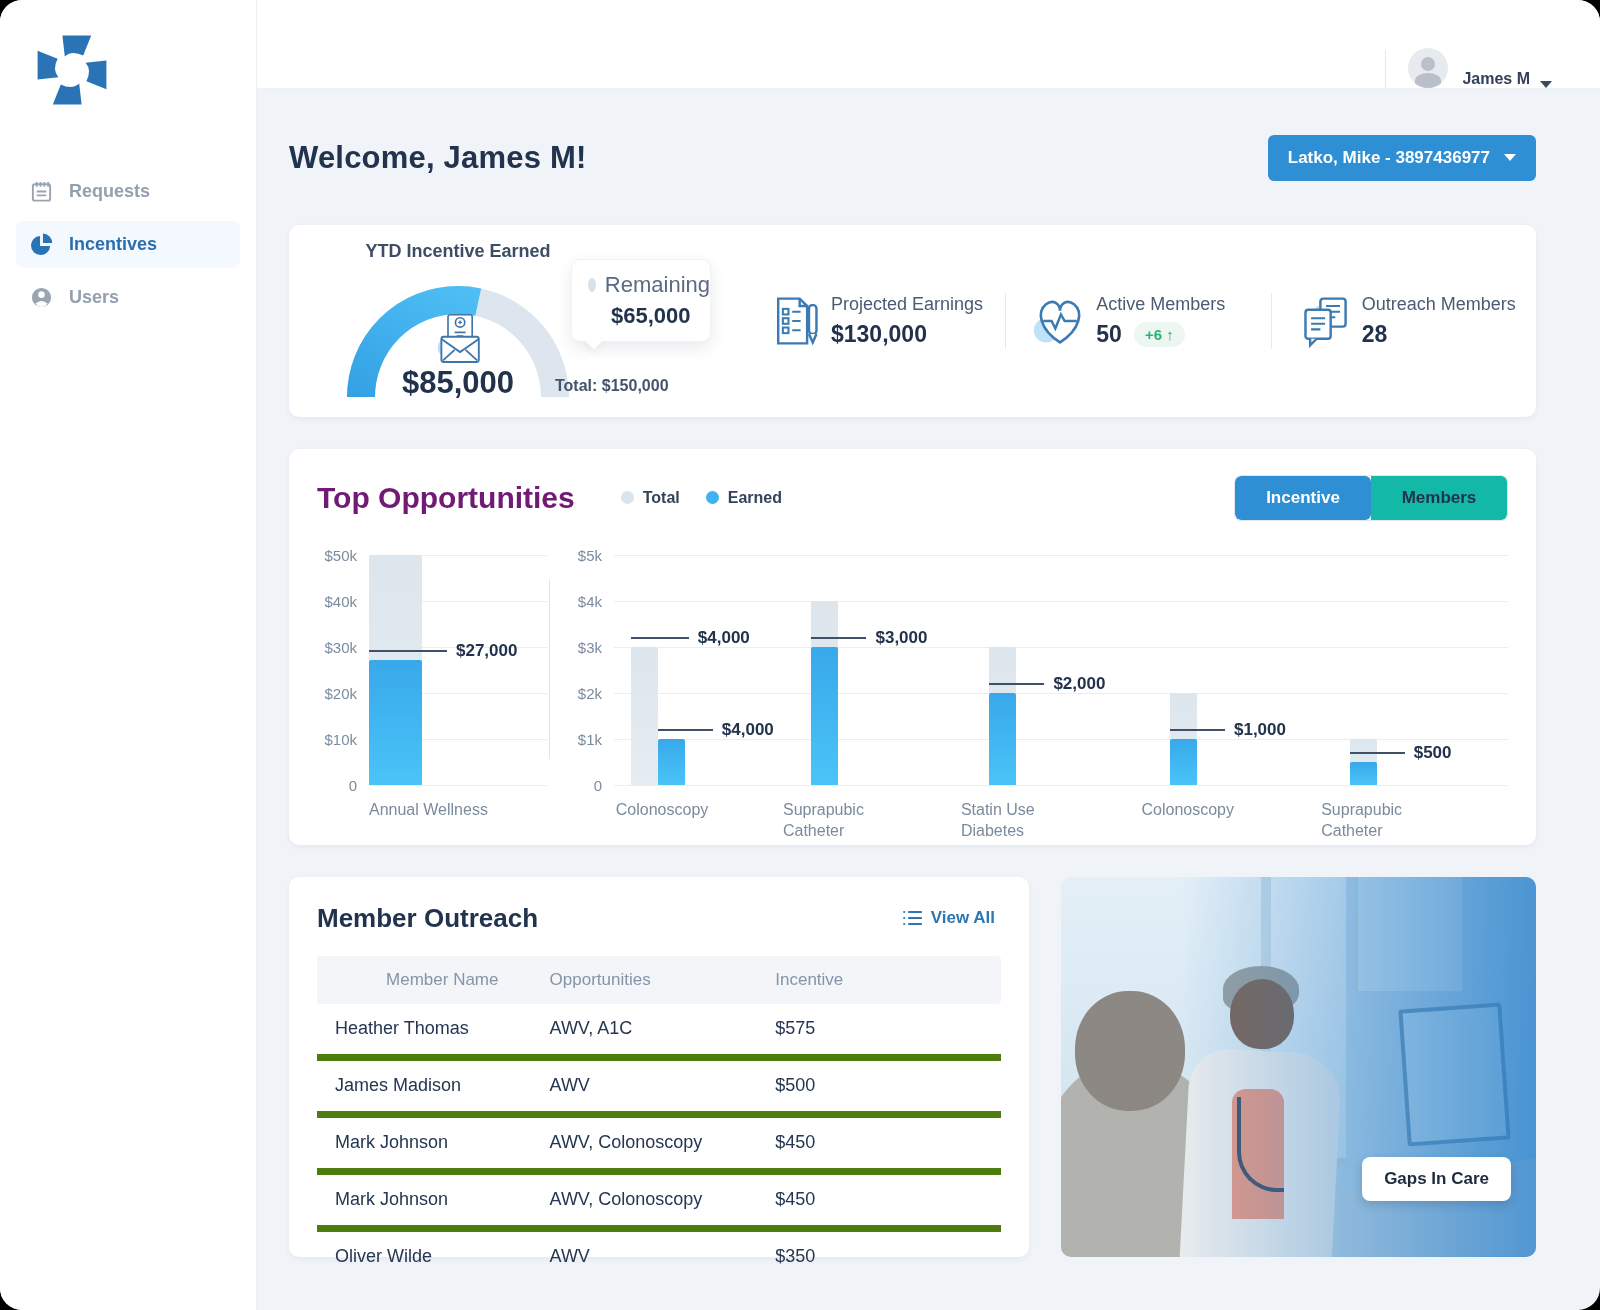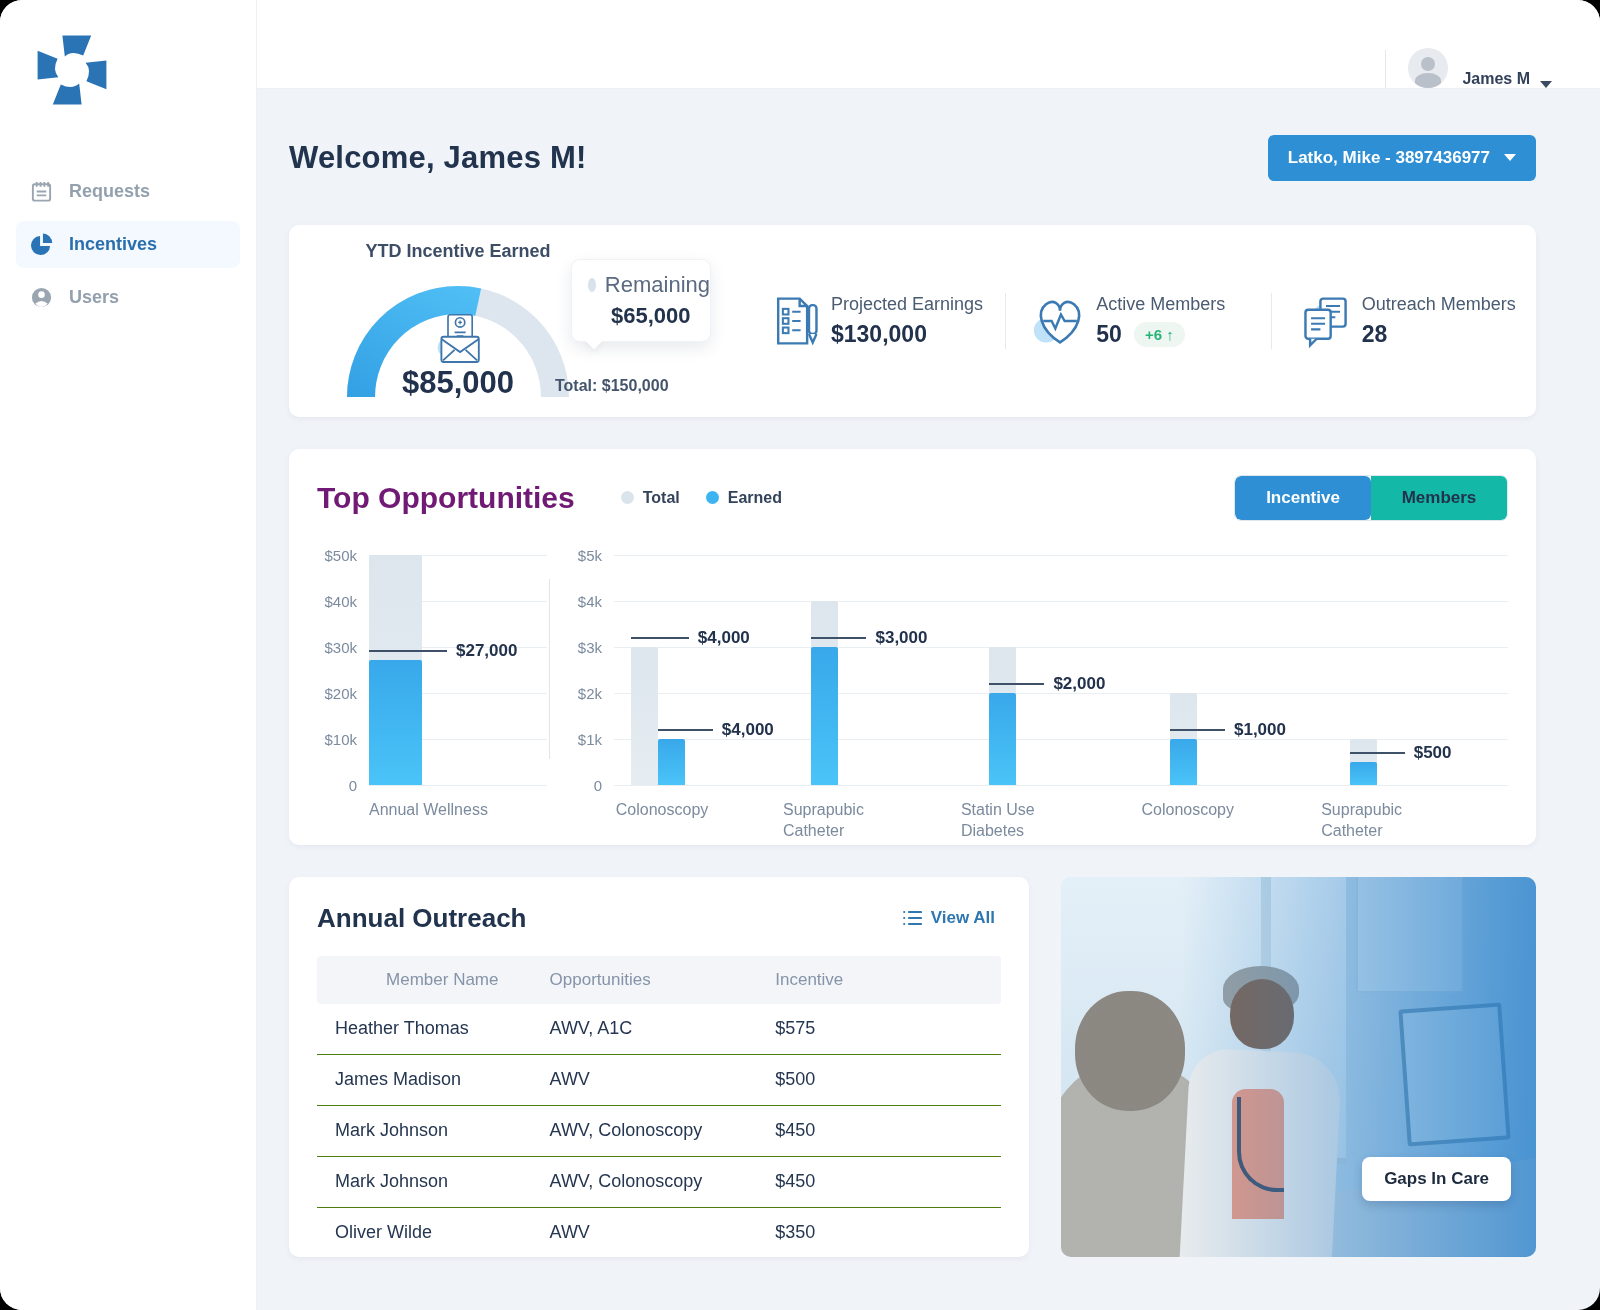--- a/index.html
+++ b/index.html
@@ -83,21 +83,21 @@
   .bottom-row{display:flex;gap:32px;}
   .outreach{width:740px;height:380px;box-sizing:border-box;padding:26px 28px;flex-shrink:0;}
   .outreach-head{display:flex;align-items:center;justify-content:space-between;margin-bottom:22px;}
   .outreach-title{font-size:26px;font-weight:700;color:#22334e;}
   .view-all{display:flex;align-items:center;gap:9px;font-size:17px;font-weight:700;color:#2e77b0;cursor:pointer;background:none;border:none;font-family:inherit;}
   .mtable{width:100%;border-collapse:collapse;}
   .mtable th{background:#f3f5f8;text-align:left;font-size:17px;font-weight:400;color:#8594a8;padding:14px 0;}
   .mtable th:first-child{padding-left:18px;border-radius:4px 0 0 4px;width:34%;text-align:center;}
   .mtable th:nth-child(2){width:33%;}
   .mtable th:last-child{border-radius:0 4px 4px 0;}
-  .mtable td{font-size:18px;color:#253650;padding:14.5px 0;border-bottom:1px solid #4d7c0f;}
+  .mtable td{font-size:18px;color:#253650;padding:14.5px 0;border-bottom:7px solid #4d7c0f;}
   .mtable tr:last-child td{border-bottom:none;}
   .mtable td:first-child{padding-left:18px;}
   
   .photo{position:relative;flex:1;height:380px;border-radius:10px;overflow:hidden;background:linear-gradient(105deg,#e3ecf3 0%,#cfe0ec 45%,#a9cde7 100%);}
   .ph-window{position:absolute;left:0;top:0;width:60%;height:74%;background:linear-gradient(180deg,#eff6fa,#d9e8f1);border-bottom:6px solid #c2d4df;}
   .ph-frame1{position:absolute;left:42%;top:0;width:10px;height:74%;background:#cfdfe9;}
   .ph-cabinet{position:absolute;left:62%;top:0;width:22%;height:30%;background:#dcebf4;border:2px solid #c3d8e5;border-top:none;}
   .ph-monitor{position:absolute;left:72%;top:34%;width:20%;height:34%;border:4px solid #6d94b0;border-radius:3px;background:#cfe4f0;transform:rotate(-4deg);}
   .ph-desk{position:absolute;left:52%;bottom:0;width:48%;height:26%;background:#cad9e4;clip-path:polygon(0 40%,100% 0,100% 100%,0 100%);}
   .ph-doc-coat{position:absolute;left:26%;top:46%;width:32%;height:56%;background:#f4f1ee;border-radius:40px 48px 0 0;transform:rotate(3deg);}
@@ -359,21 +359,21 @@
                 </div>
                 <div class="cat-label" style="left: calc(83.8% - 42px); width: 120px; text-align: left;">Suprapubic Catheter</div>
               </div>
           </div>
         </div>
       </section>
 
       <div class="bottom-row">
         <section class="card outreach">
           <div class="outreach-head">
-            <span class="outreach-title">Annual Outreach</span>
+            <span class="outreach-title">Member Outreach</span>
             <button class="view-all">
               <svg width="19" height="16" viewBox="0 0 19 16">
                 <g stroke="#2e77b0" stroke-width="2.2" stroke-linecap="round">
                   <path d="M1.2 2 h0.01 M1.2 8 h0.01 M1.2 14 h0.01"></path>
                   <path d="M6 2 h12 M6 8 h12 M6 14 h12"></path>
                 </g>
               </svg>
               <span>View All</span>
             </button>
           </div>

